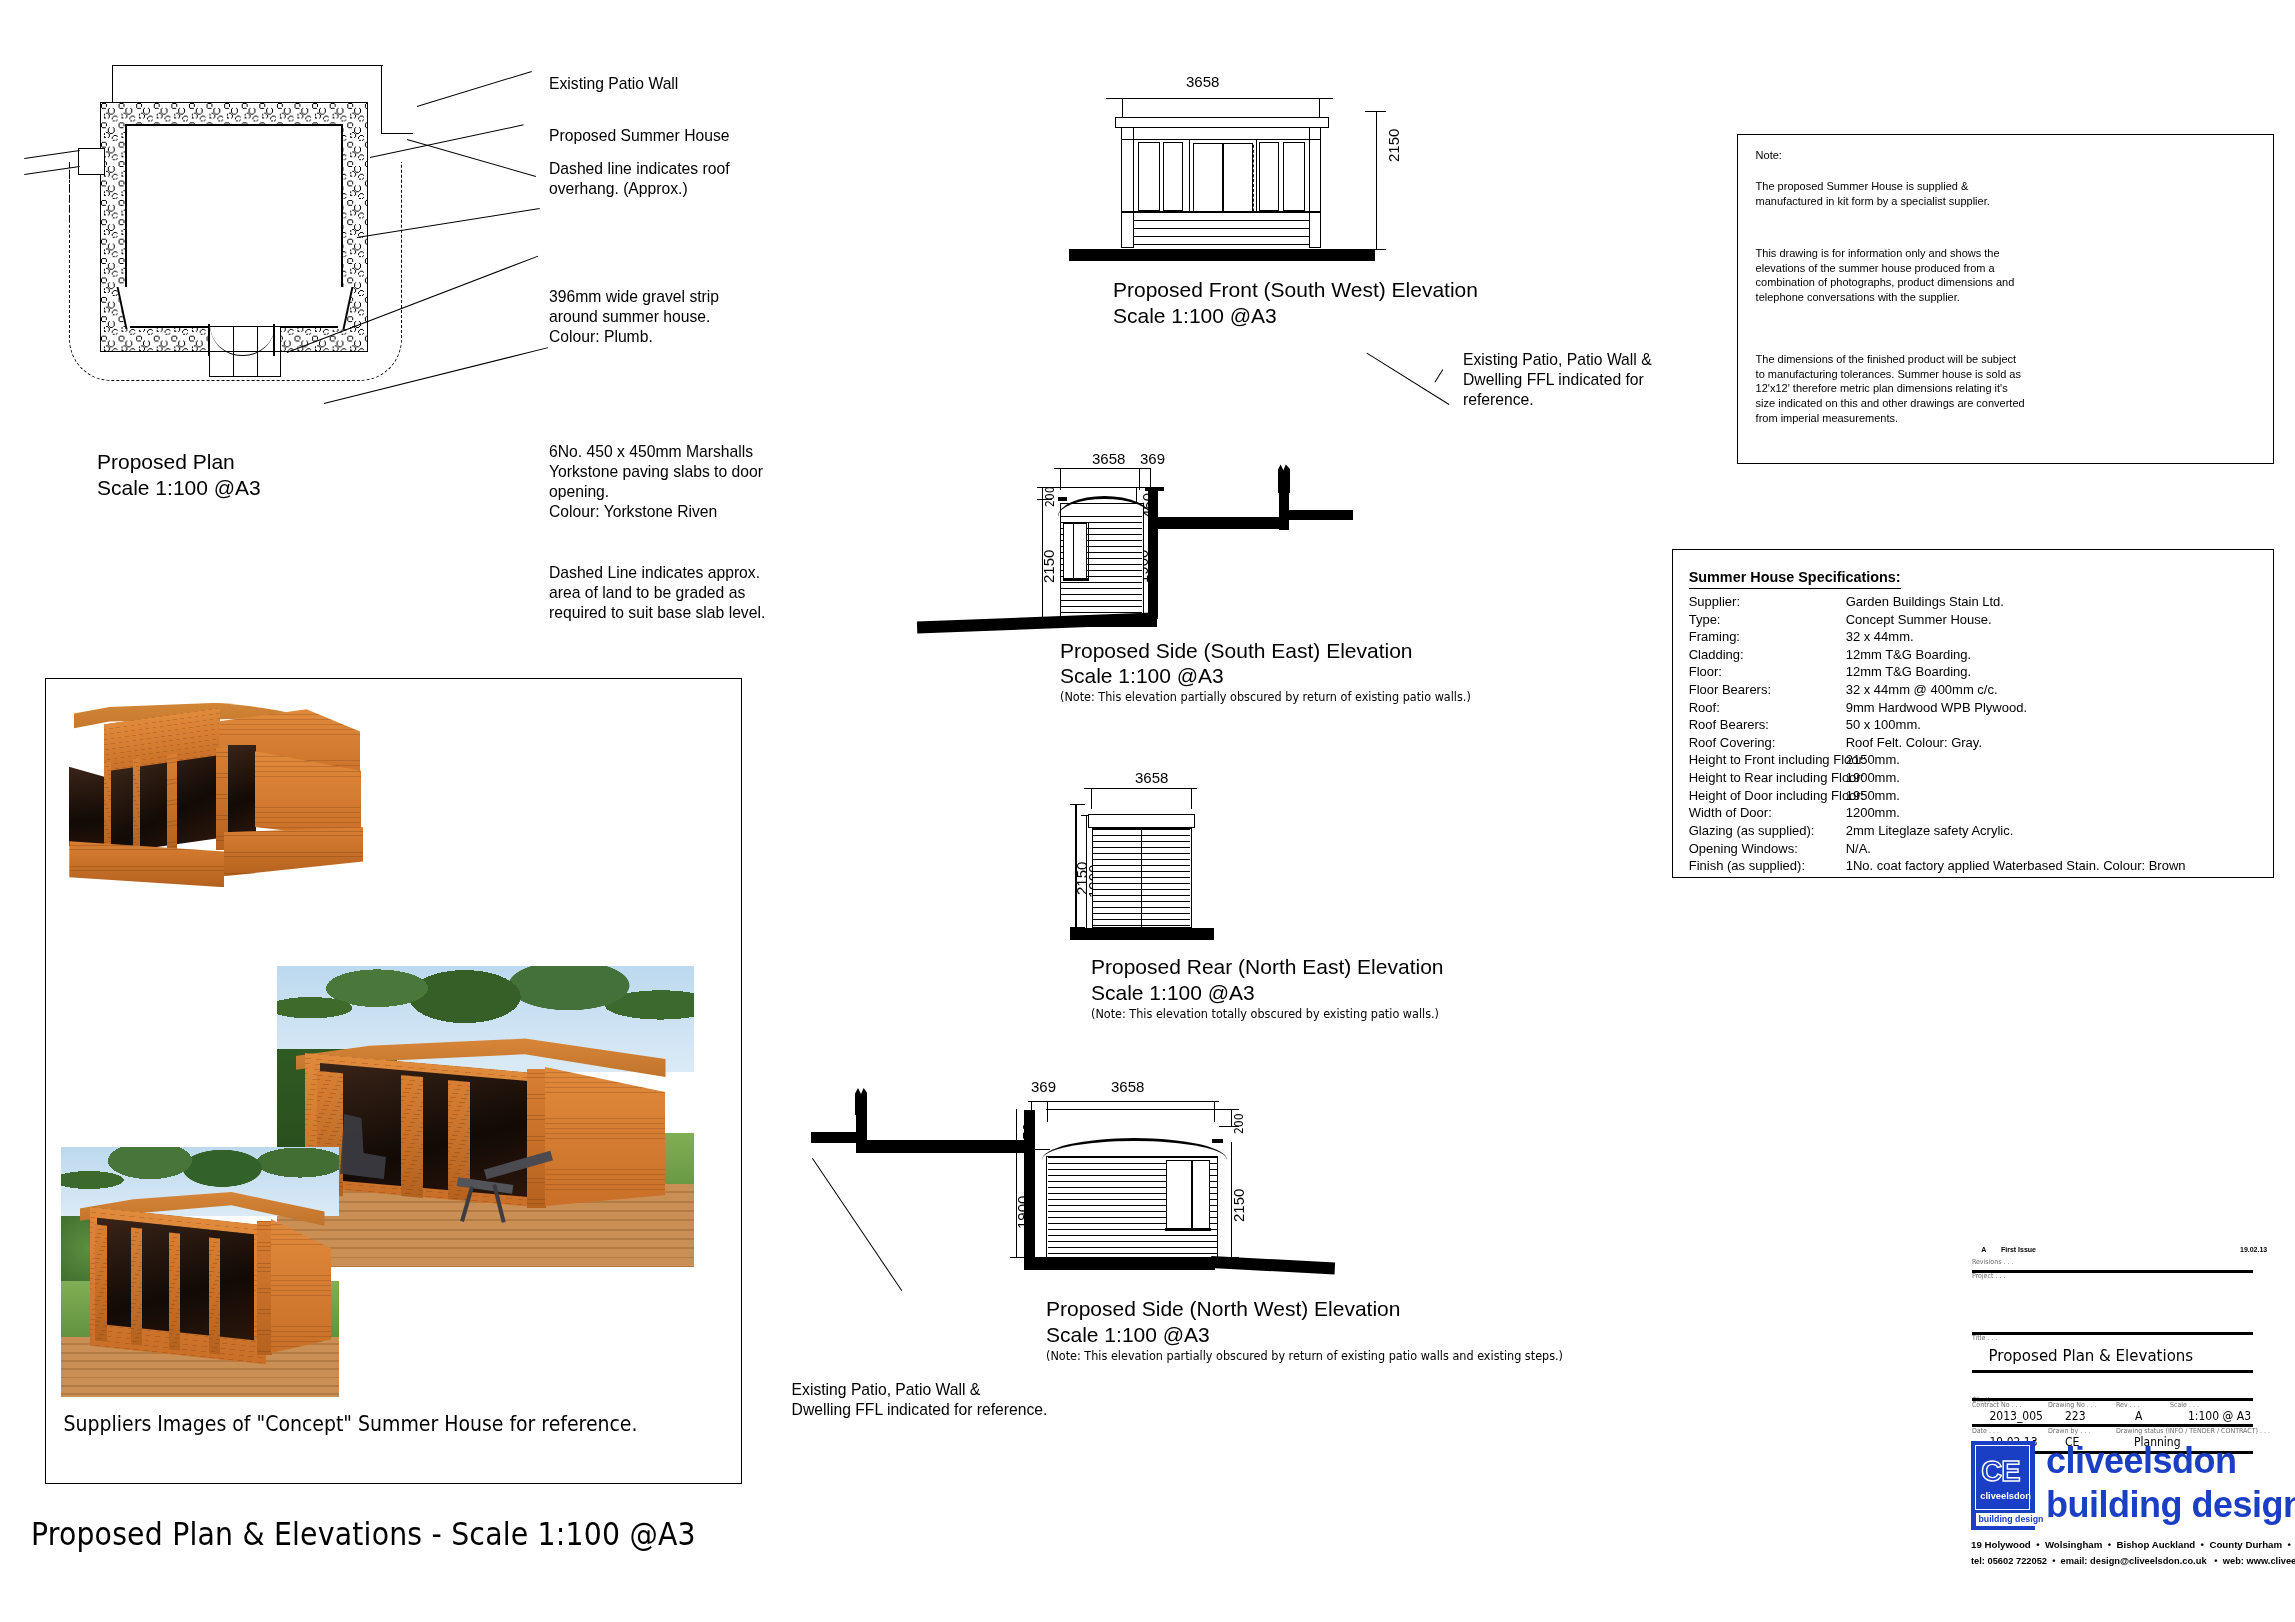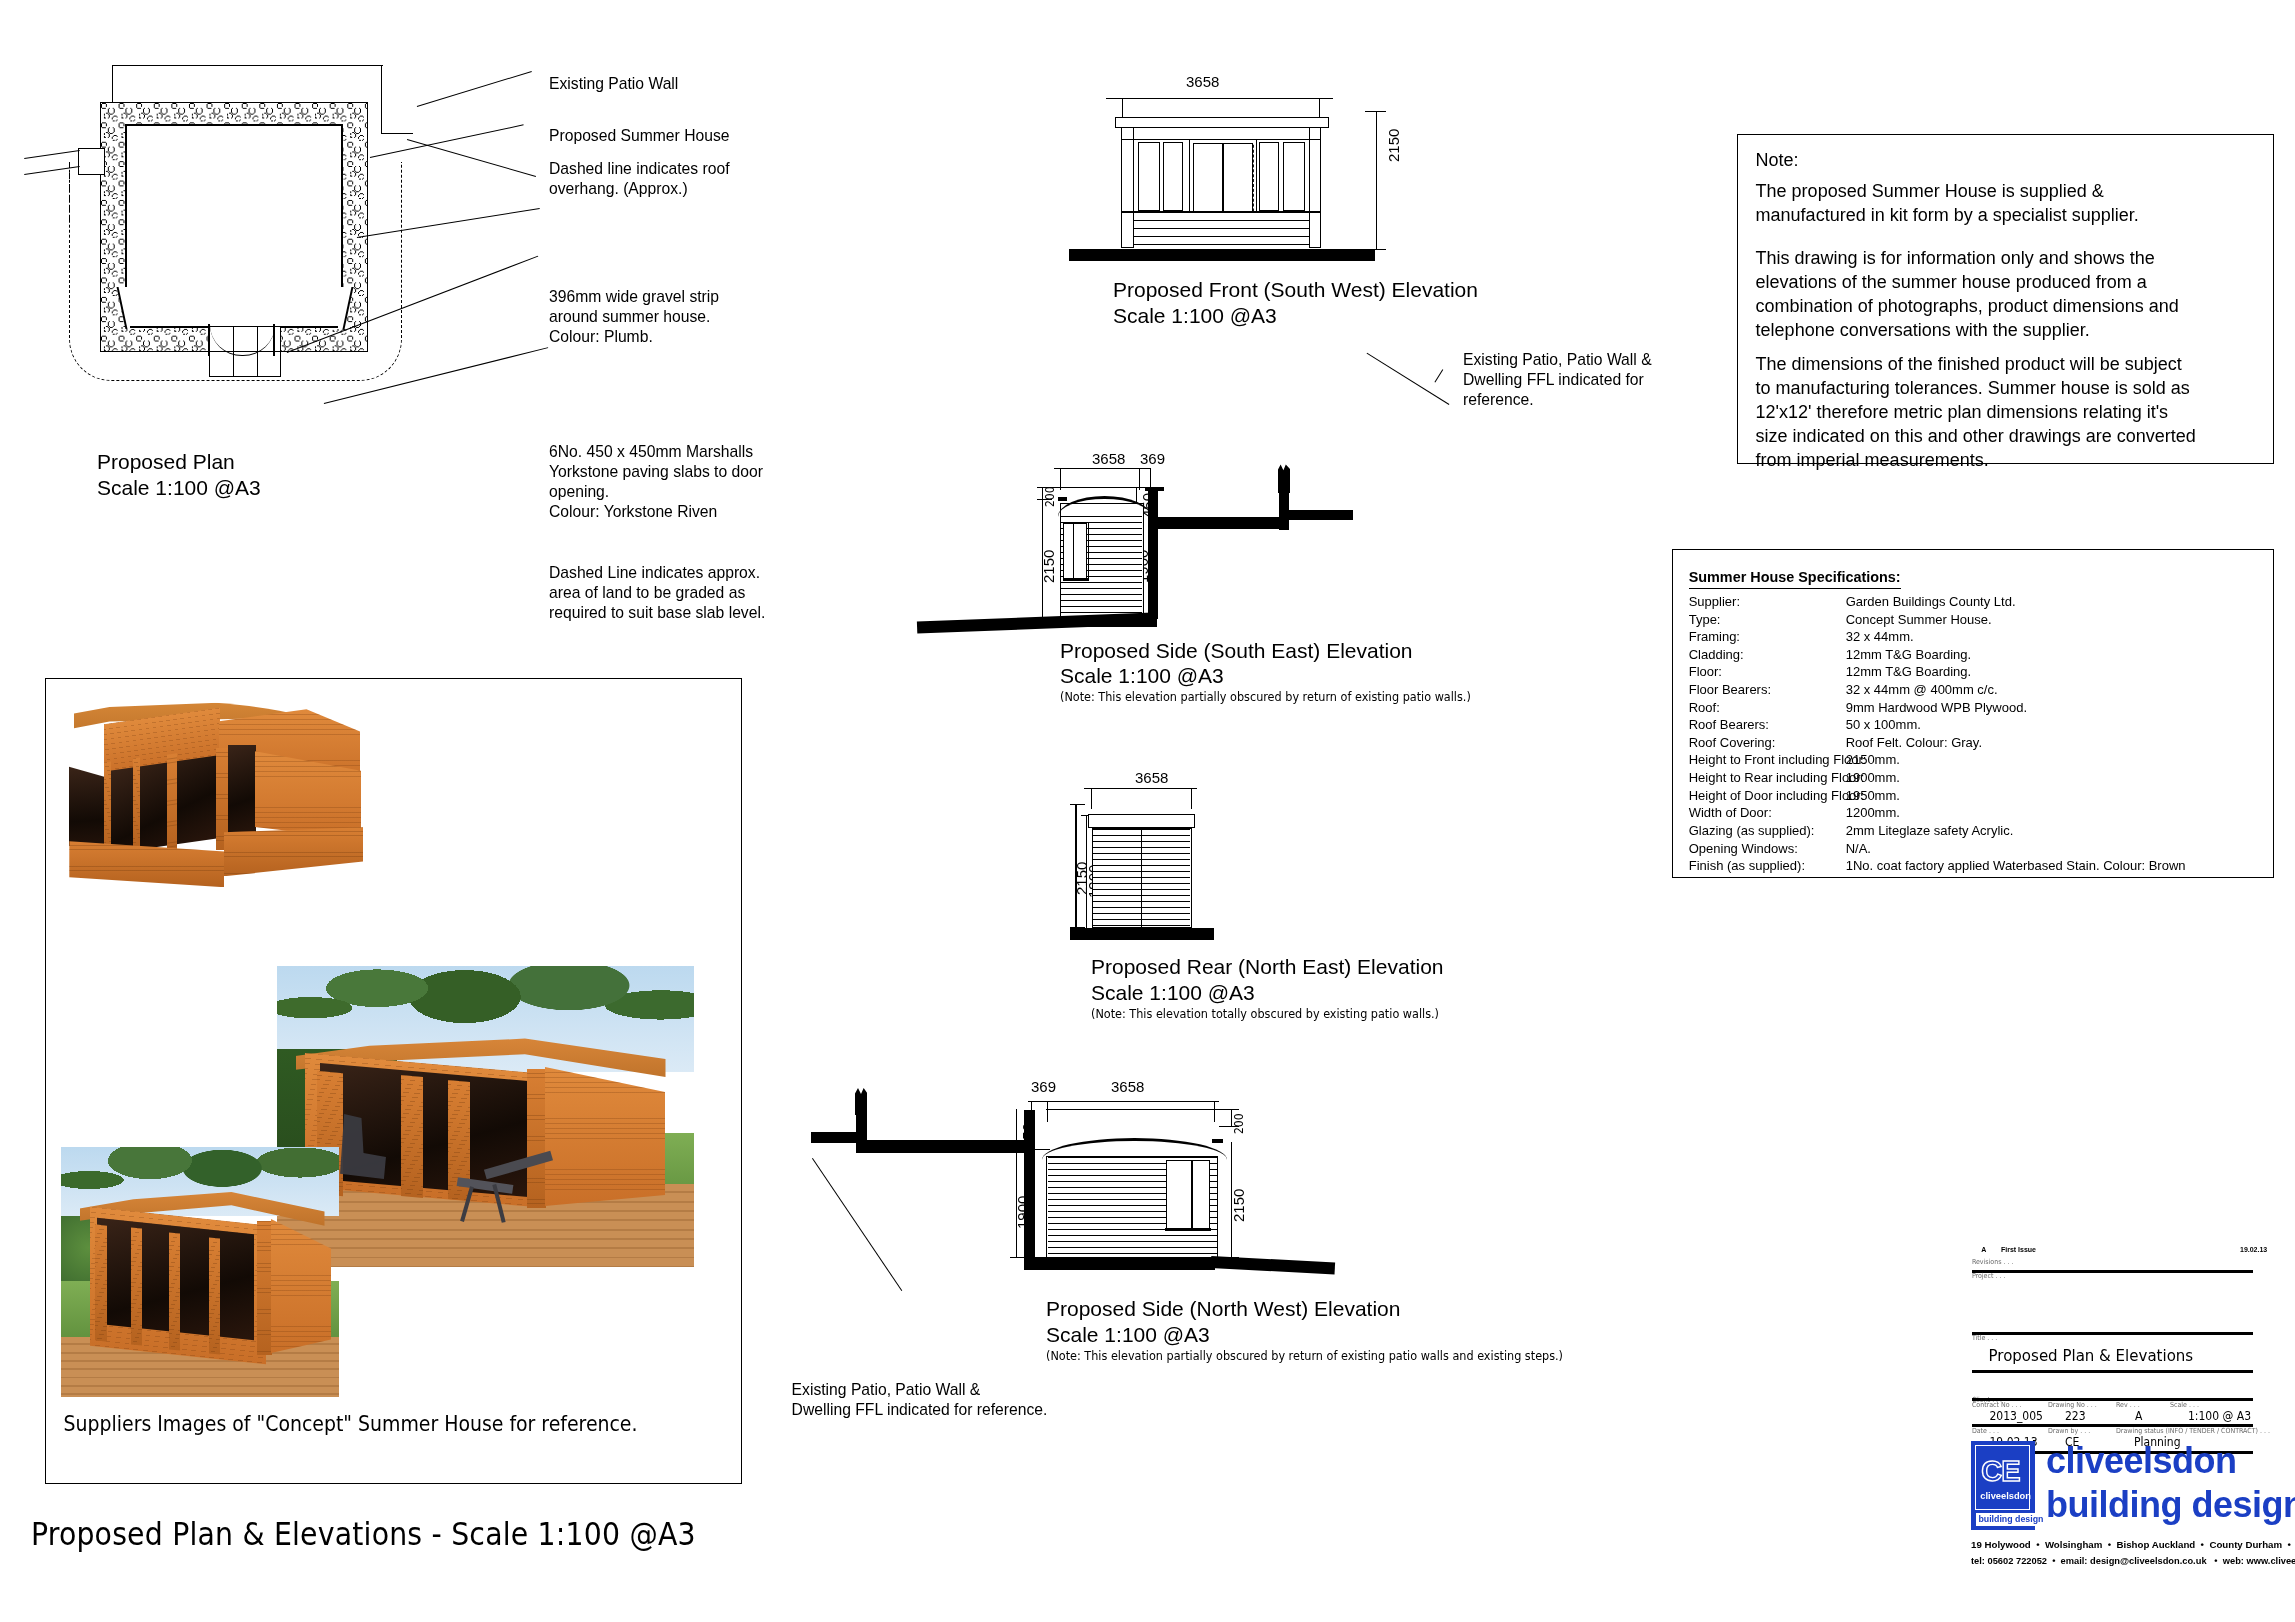--- a/index.html
+++ b/index.html
@@ -12,21 +12,21 @@
   .hl{position:absolute;background:#000;height:1.4px;}
   .vl{position:absolute;background:#000;width:1.4px;}
   .thin{background:#000;}
   .box{position:absolute;border:1.4px solid #000;box-sizing:border-box;}
 
   
   .t-ann{font-size:15.7px;}
   .t-head{font-size:21px;}
   .t-sub{font-size:12.5px;}
   .t-dim{font-size:15px;}
-  .t-note{font-size:18px;line-height:1.34;}
+  .t-note{font-size:11px;line-height:1.34;}
   .t-spec{font-size:13px;line-height:1.355;}
   .t-title{font-size:31.5px;font-family:"DejaVu Sans Condensed","Liberation Sans Narrow","Liberation Sans",sans-serif;}
   .cond{font-family:"Liberation Sans Narrow","DejaVu Sans Condensed","Liberation Sans",sans-serif;}
 
   
   .gravel{
     background-color:#fff;
     background-image:
       radial-gradient(circle at 2.8px 2.8px, #fff 0 2.3px, #000 2.3px 3px, transparent 3px),
       radial-gradient(circle at 10.2px 7.9px, #fff 0 2.8px, #000 2.8px 3.4px, transparent 3.5px),
@@ -341,21 +341,21 @@
 from imperial measurements.</div>
 </div>
 
 <div class="abs box" style="left:1672px;top:549px;width:602px;height:329px;background:#fff;">
   <div class="abs" style="left:15.7px;top:18px;text-align:center;">
     <span class="txt t-spec" style="font-weight:bold;font-size:14.4px;border-bottom:1.4px solid #000;display:inline-block;padding-bottom:0.9px;">Summer House Specifications:</span>
   </div>
   <div class="abs" style="left:15.7px;top:43px;width:574px;">
     <div class="spec-row" style="display:flex;">
       <span class="txt t-spec" style="width:157px;">Supplier:</span>
-      <span class="txt t-spec">Garden Buildings County Ltd.</span>
+      <span class="txt t-spec">Garden Buildings Stain Ltd.</span>
     </div>
     <div class="spec-row" style="display:flex;">
       <span class="txt t-spec" style="width:157px;">Type:</span>
       <span class="txt t-spec">Concept Summer House.</span>
     </div>
     <div class="spec-row" style="display:flex;">
       <span class="txt t-spec" style="width:157px;">Framing:</span>
       <span class="txt t-spec">32 x 44mm.</span>
     </div>
     <div class="spec-row" style="display:flex;">

